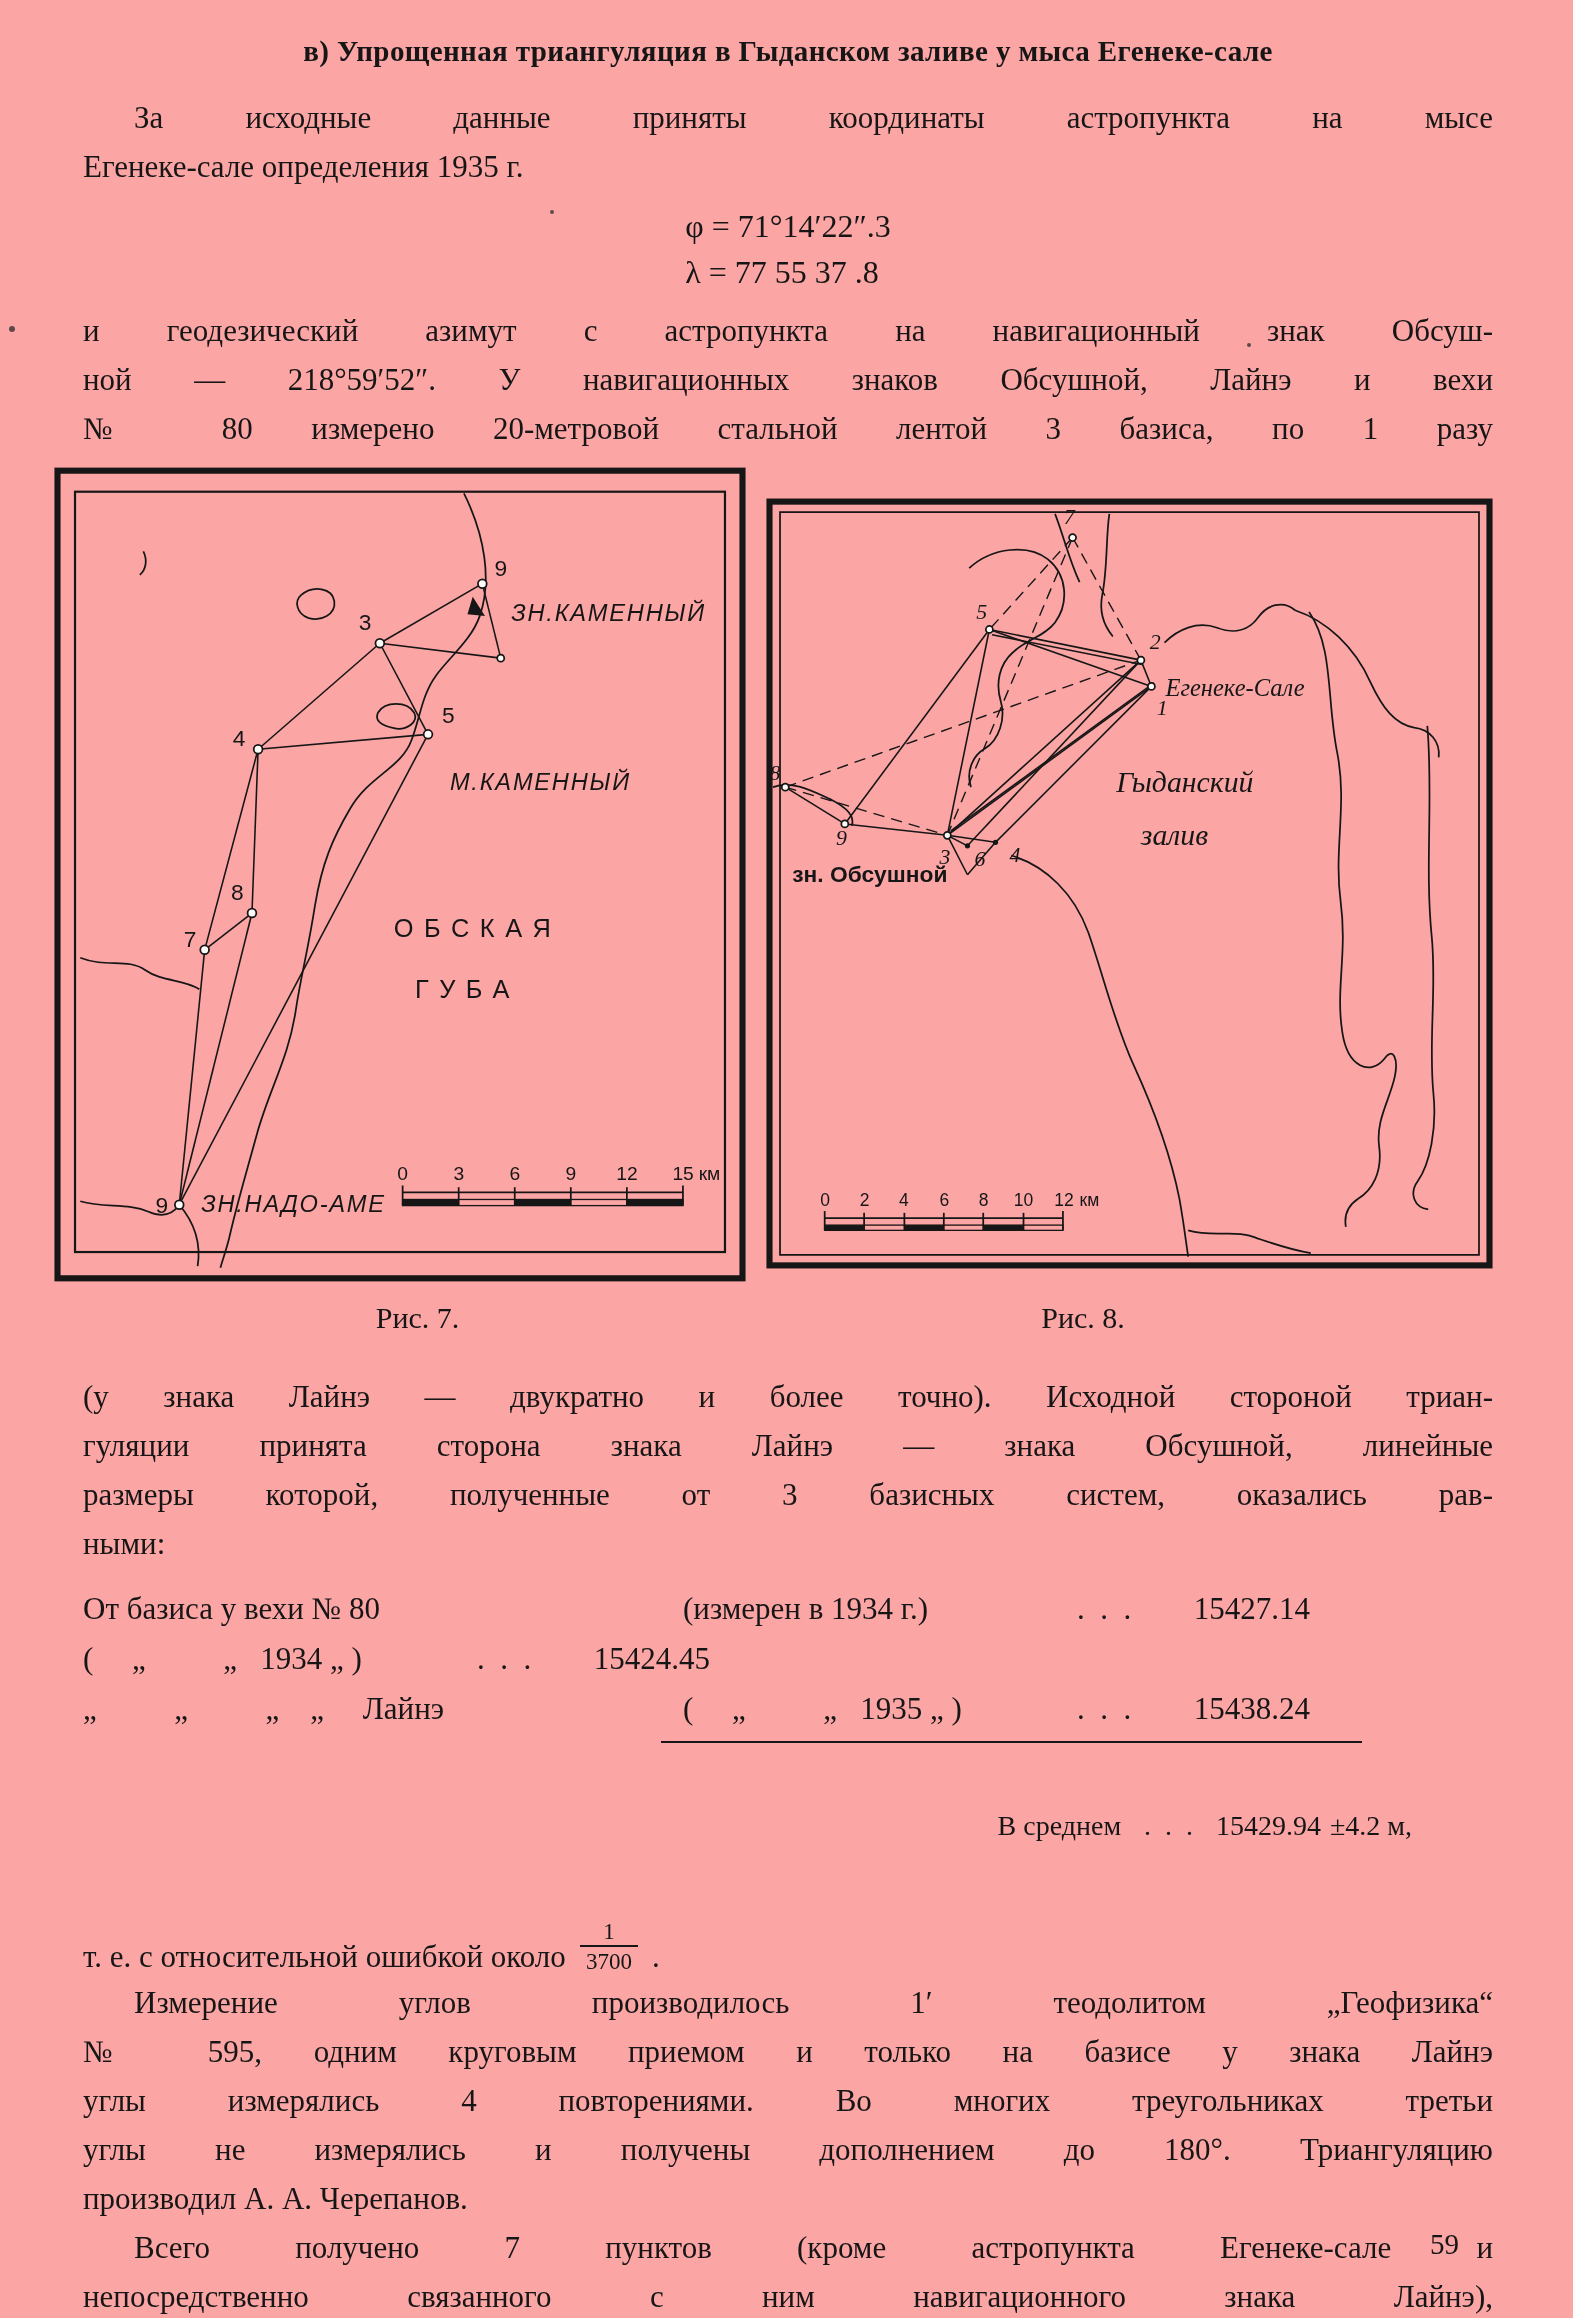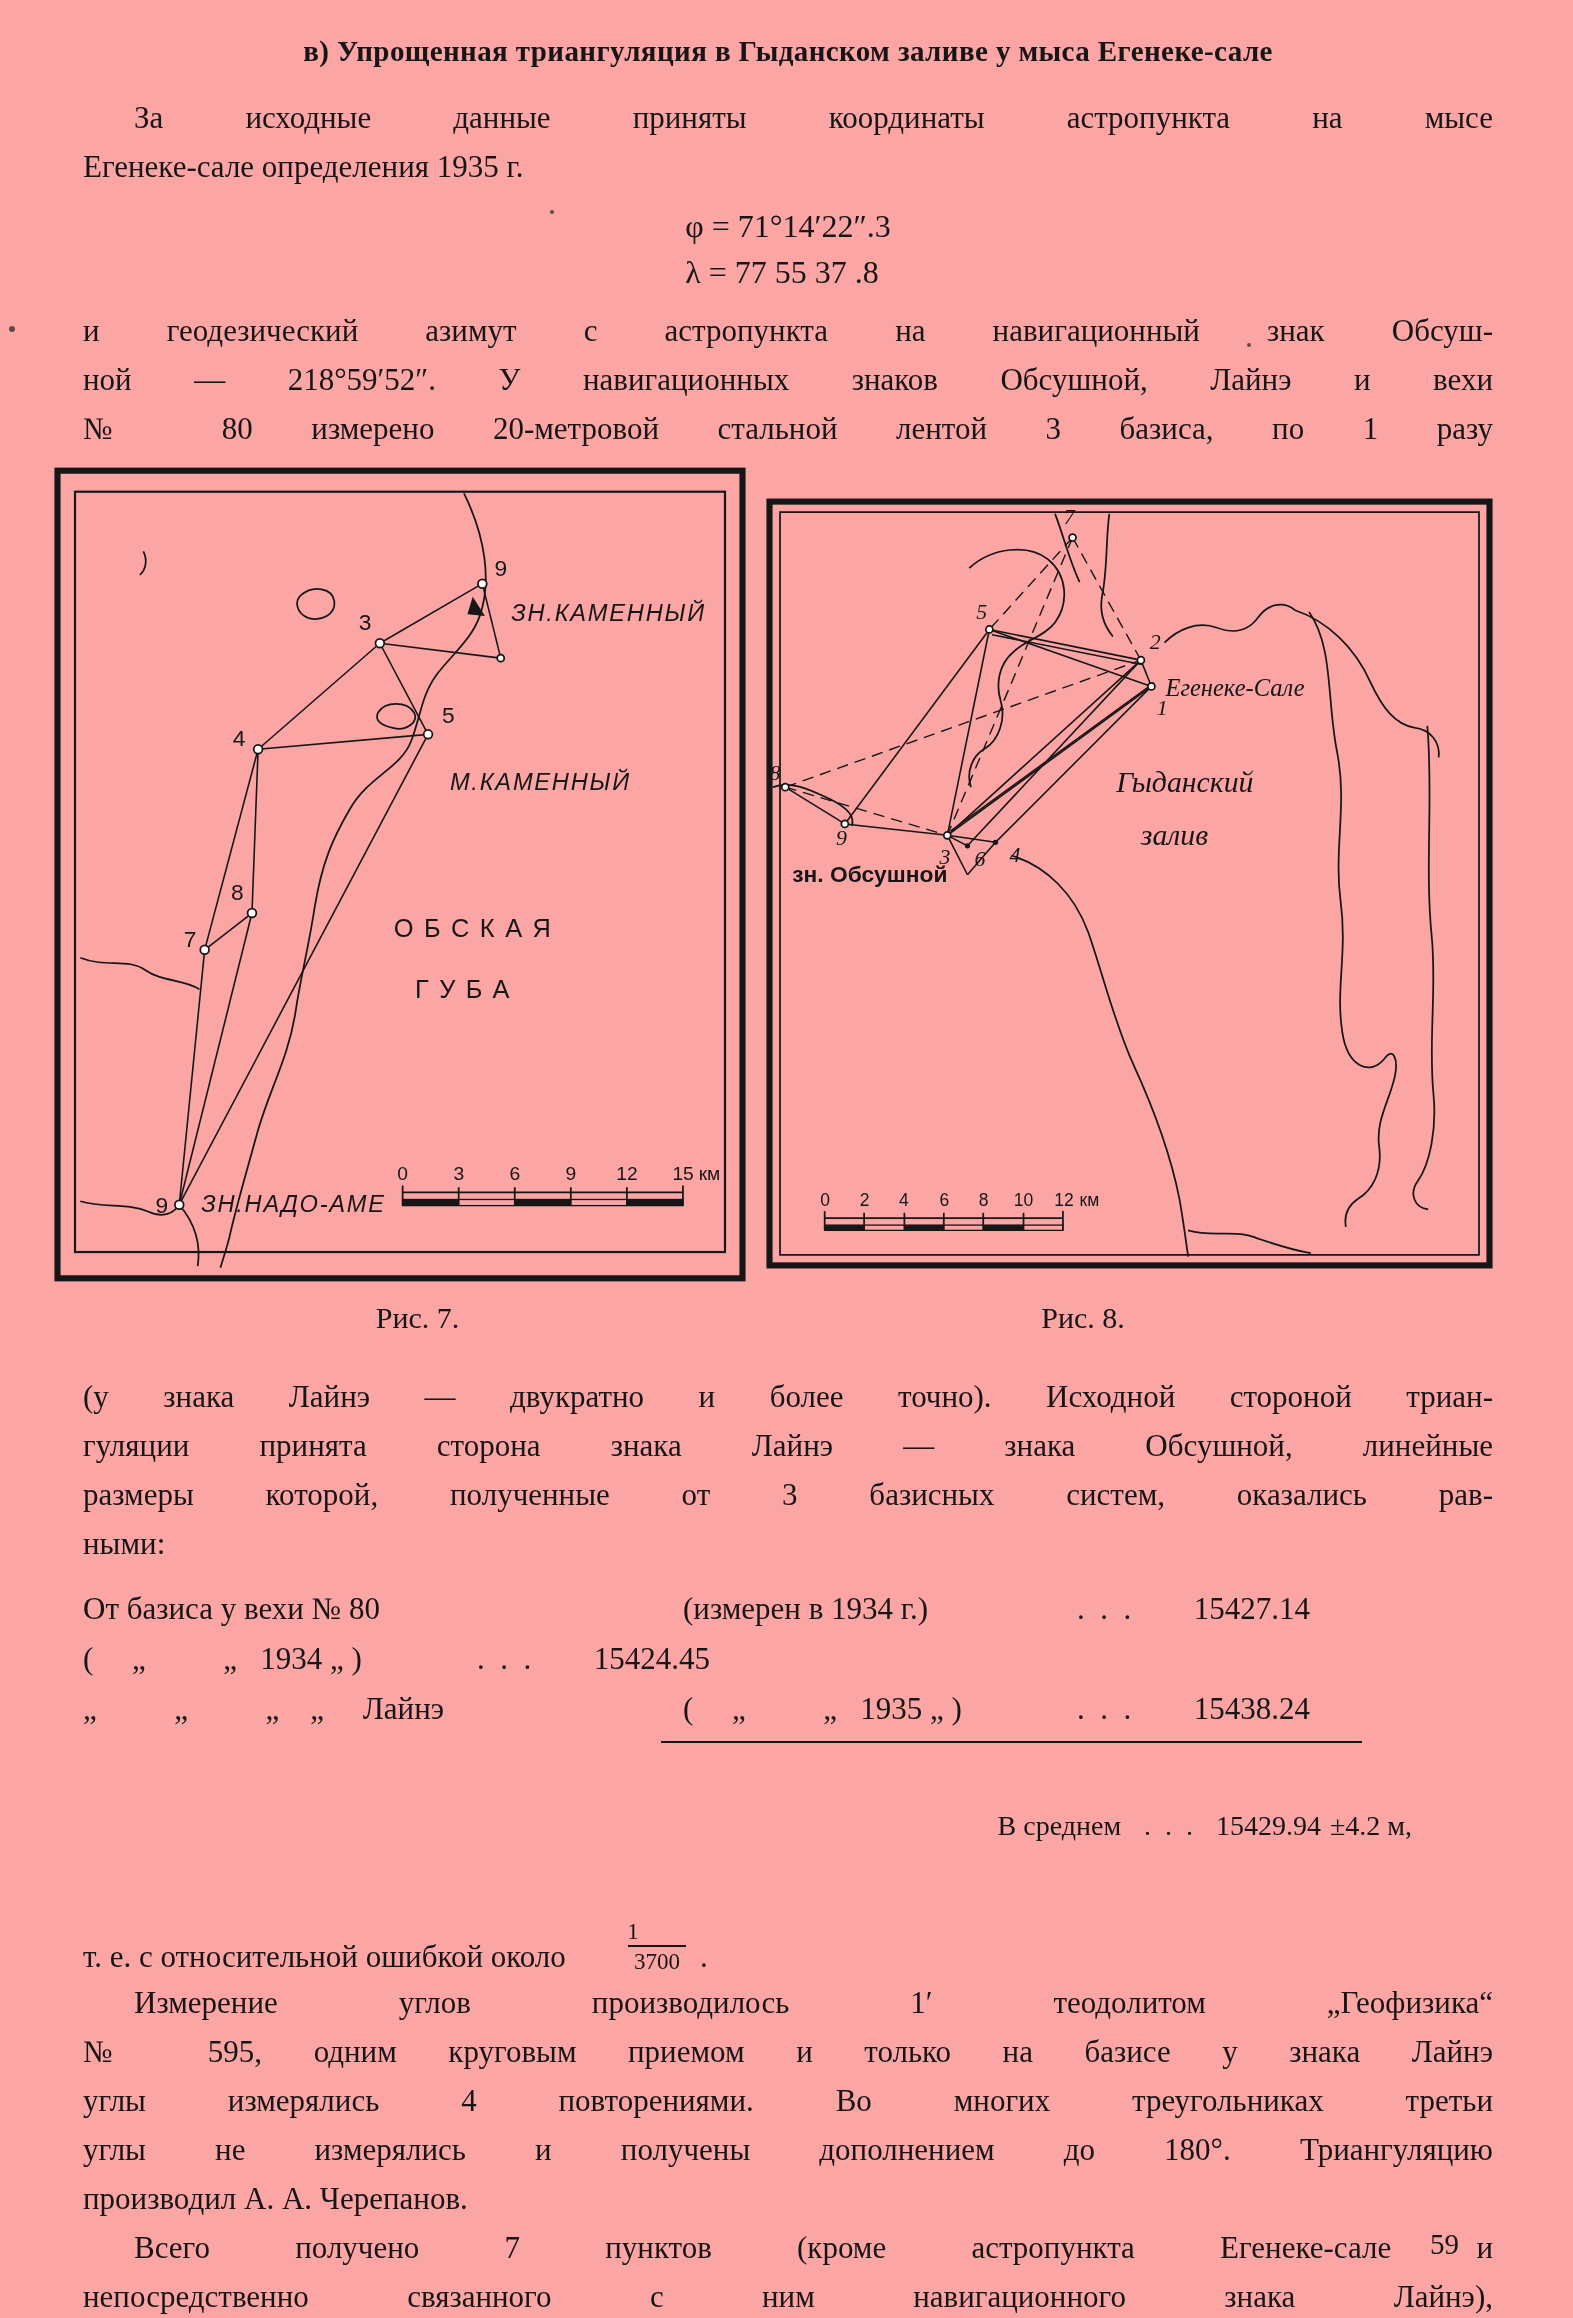--- a/index.html
+++ b/index.html
@@ -36,21 +36,21 @@
   .bc2 { width:394px; }
   .bdots { width:88px; }
   .bval { width:145px; text-align:right; }
   .brule { border-top:2.6px solid #161616; width:701px; margin:7px 0 8.8px 578px; height:0; }
   .bmean { text-align:right; margin-right:81px; white-space:pre; font-size:28px; }
   .bmean .mdots { margin:0 23px; }
   .bmean .mpm { margin-left:8.8px; }
 
   .errrow { display:flex; align-items:flex-end; font-size:31px; margin:19px 0 3.5px 0; }
   .frac { display:inline-block; text-align:center; font-size:23px; line-height:1.08; margin:0 14px; }
-  .frac .den { border-top:2.2px solid #161616; padding:2.6px 6.1px 0 6.1px;margin-left:48px; }
+  .frac .den { border-top:2.2px solid #161616; padding:2.6px 6.1px 0 6.1px; }
 
   .pagenum { position:absolute; right:114px; bottom:58px; font-size:29px; }
 
   .artifact { position:absolute; background:#2a2a2a; border-radius:50%; opacity:.75; }
 
   
   text { fill:#161616; }
   .t-map  { font-family:"Liberation Sans",sans-serif; font-size:27px; font-style:italic; letter-spacing:2px; }
   .t-sea  { font-family:"Liberation Sans",sans-serif; font-size:29px; letter-spacing:12px; }
   .t-num7 { font-family:"Liberation Sans",sans-serif; font-size:26px; }

